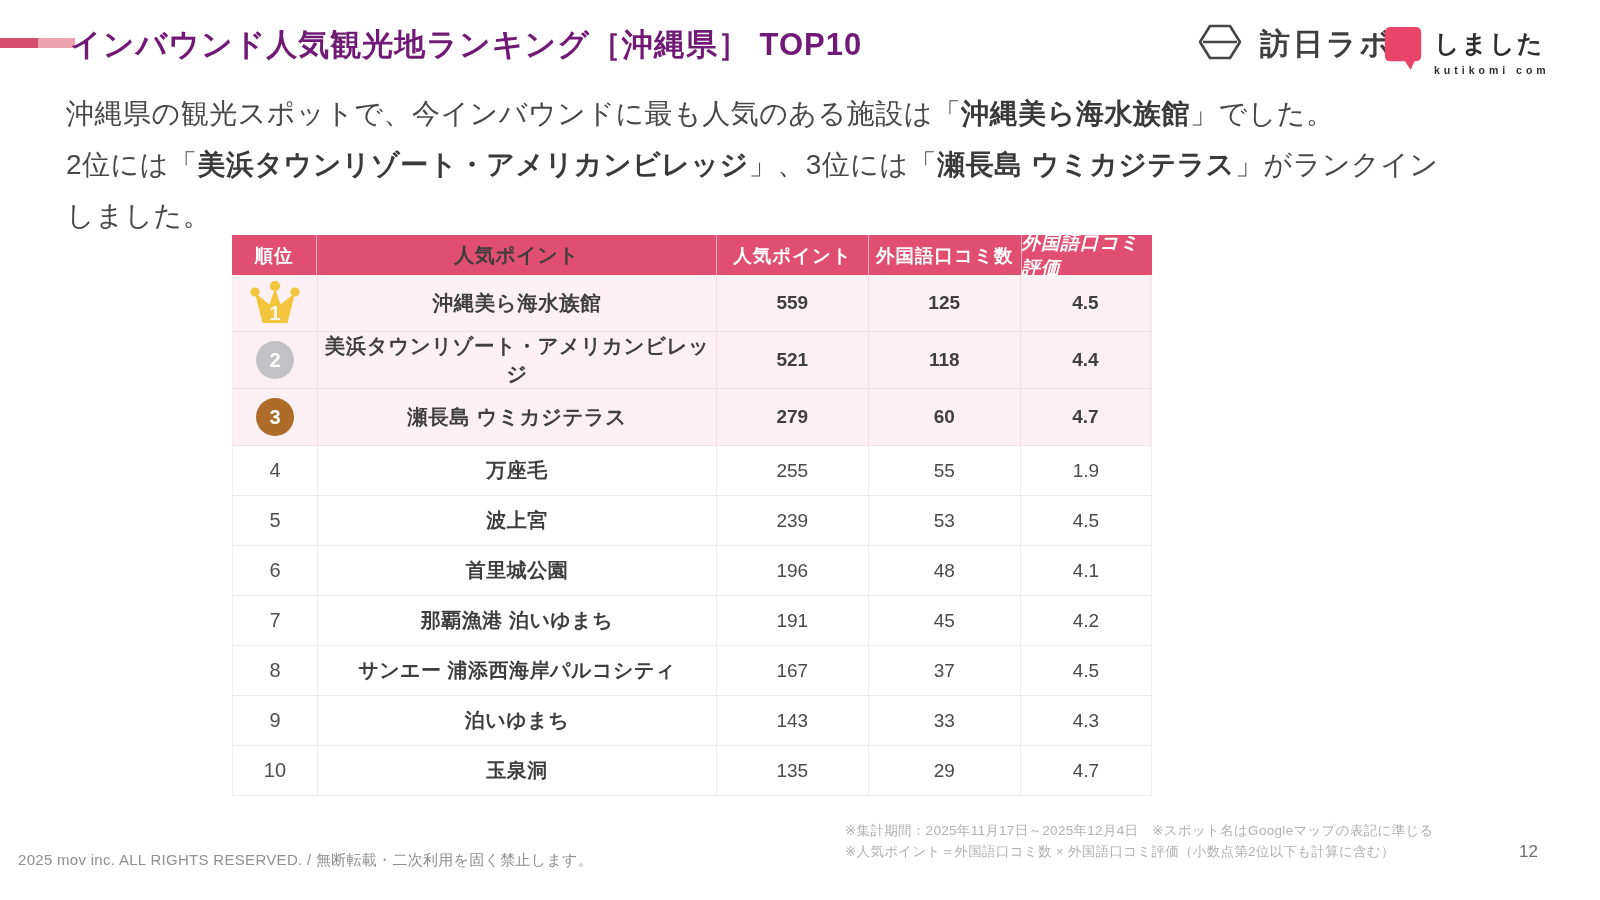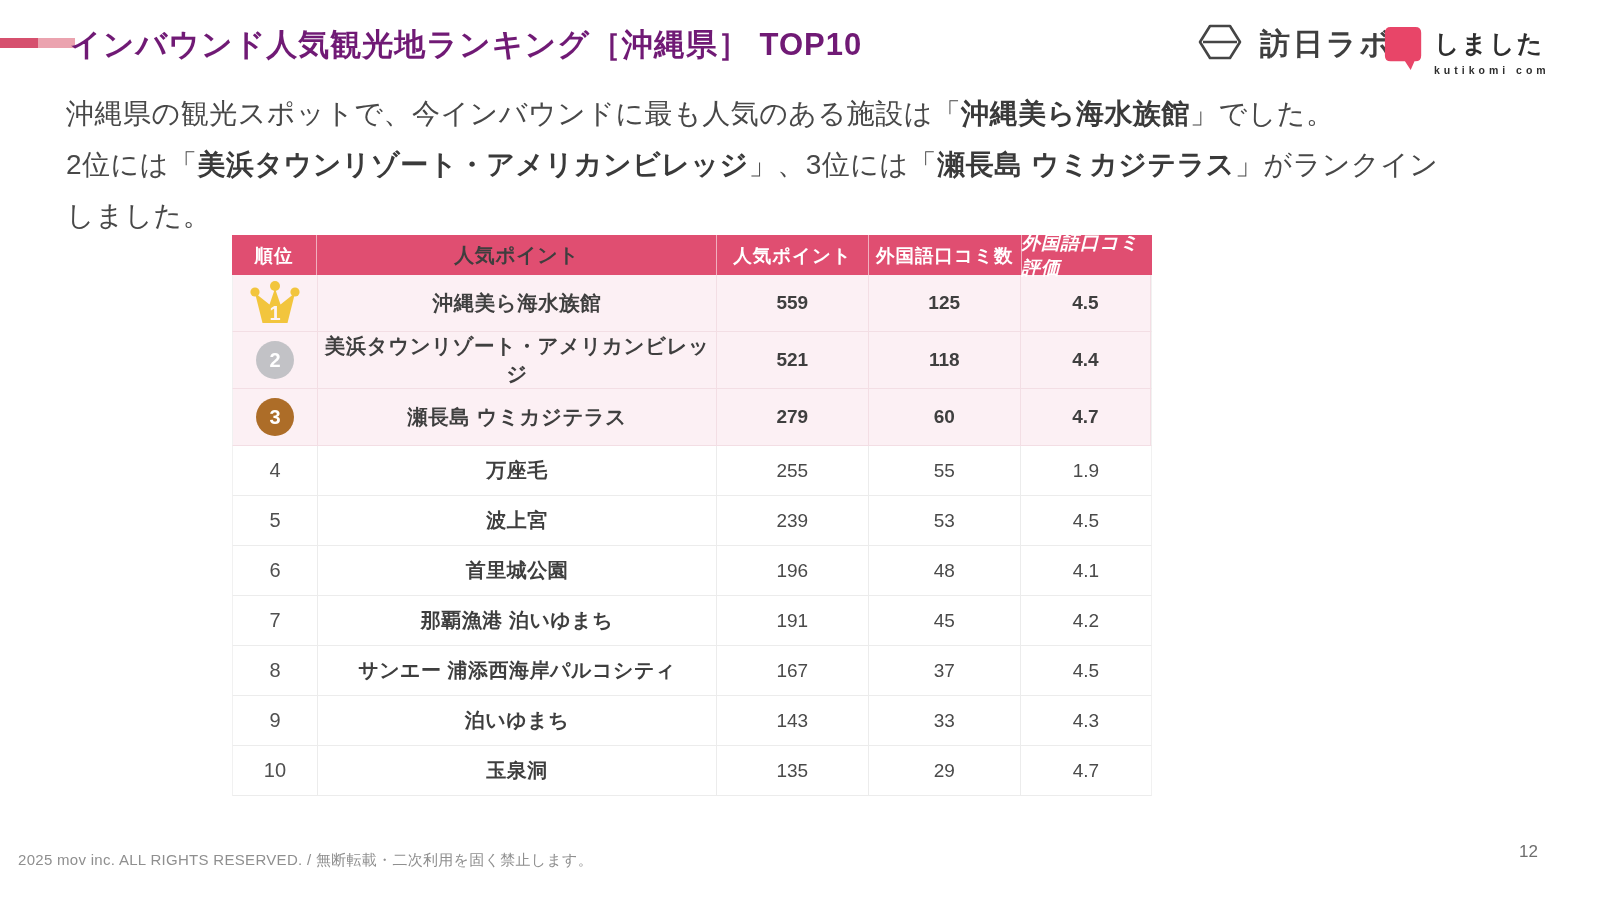--- a/index.html
+++ b/index.html
@@ -242,17 +242,21 @@
             <span class="rank-plain">10</span>
           </div>
           <div class="td c-name">玉泉洞</div>
           <div class="td c-points">135</div>
           <div class="td c-reviews">29</div>
           <div class="td c-rating">4.7</div>
         </div>
       </div>
   </div>
 
+  <div class="footnotes">
+    <div>※集計期間：2025年11月17日～2025年12月4日　※スポット名はGoogleマップの表記に準じる</div>
+    <div>※人気ポイント＝外国語口コミ数 × 外国語口コミ評価（小数点第2位以下も計算に含む）</div>
+  </div>
 
   <div class="copyright">2025 mov inc. ALL RIGHTS RESERVED. / 無断転載・二次利用を固く禁止します。</div>
   <div class="pagenum">12</div>
 
 </div>
 
 </body></html>

